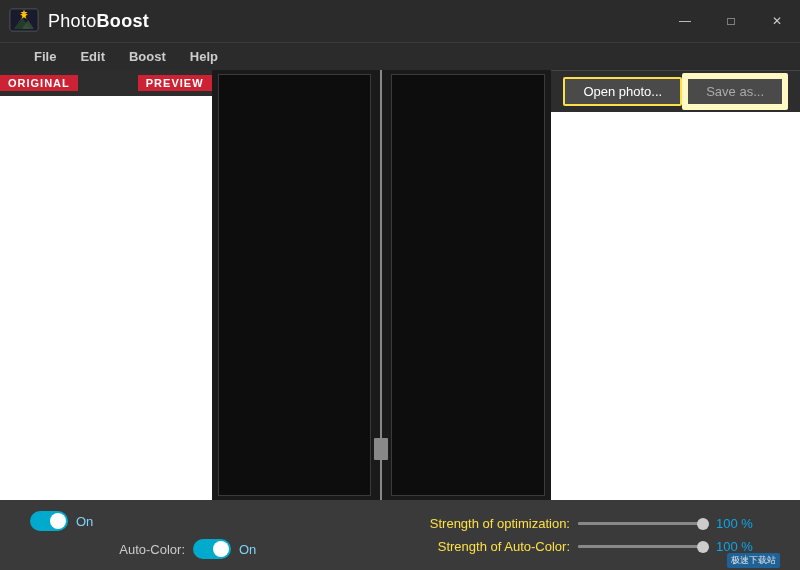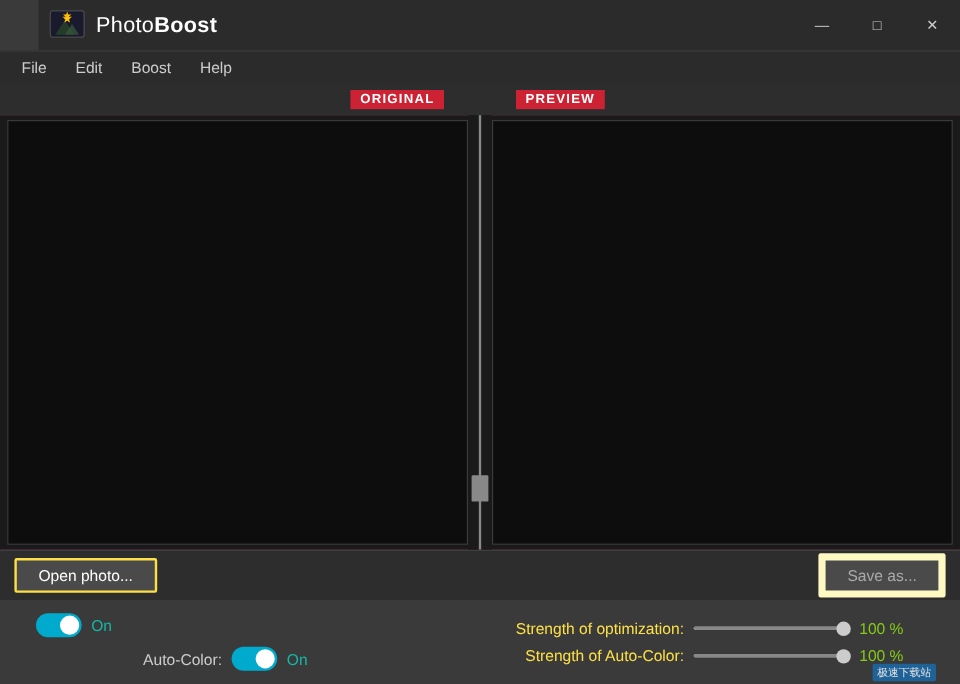--- a/index.html
+++ b/index.html
@@ -13,21 +13,20 @@
     }
 
     
     .titlebar {
       height: 42px;
       background: #2b2b2b;
       display: flex;
       align-items: center;
       justify-content: space-between;
       padding: 0 0 0 0;
-      margin-left: 32px;
     }
     .titlebar-left {
       display: flex;
       align-items: center;
       gap: 8px;
       padding-left: 8px;
     }
     .app-logo {
       width: 32px;
       height: 32px;
@@ -58,38 +57,38 @@
       background: transparent;
       border: none;
     }
 
     
     .menubar {
       height: 28px;
       background: #2b2b2b;
       display: flex;
       align-items: center;
-      padding: 0 8px;
+      padding: 0 24px;
       gap: 4px;
       border-top: 1px solid #3a3a3a;
+      font-weight: bold;
     }
     .menu-item {
       color: #ccc;
       font-size: 13px;
       padding: 3px 10px;
       cursor: pointer;
       border-radius: 2px;
     }
 
     
     .main {
       height: 430px;
-      background: #ec4899;
-      display: flex;
-      flex-direction: column;
+      background: #ffffff;
+      display: flex;
     }
 
     
     .labels-row {
       display: flex;
       height: 26px;
       background: #2d2d2d;
       align-items: center;
     }
     .label-original {
@@ -248,21 +247,21 @@
       position: absolute;
       width: 16px;
       height: 16px;
       background: #fff;
       border-radius: 50%;
       top: 2px;
       right: 2px;
       transition: left 0.2s;
     }
     .toggle-label {
-      color: #14b8a6;
+      color: #7dd3fc;
       font-size: 13px;
     }
 
     
     .slider-container {
       display: flex;
       align-items: center;
       gap: 8px;
     }
     .slider-track {
@@ -281,21 +280,21 @@
       width: 12px;
       height: 12px;
       background: #ccc;
       border-radius: 50%;
       position: absolute;
       top: -4.5px;
       right: -1px;
       cursor: pointer;
     }
     .slider-value {
-      color: #84cc16;
+      color: #0ea5e9;
       font-size: 13px;
       min-width: 40px;
     }
 
     
     .watermark {
       position: fixed;
       bottom: 2px;
       right: 20px;
       background: #1a6aaa;

